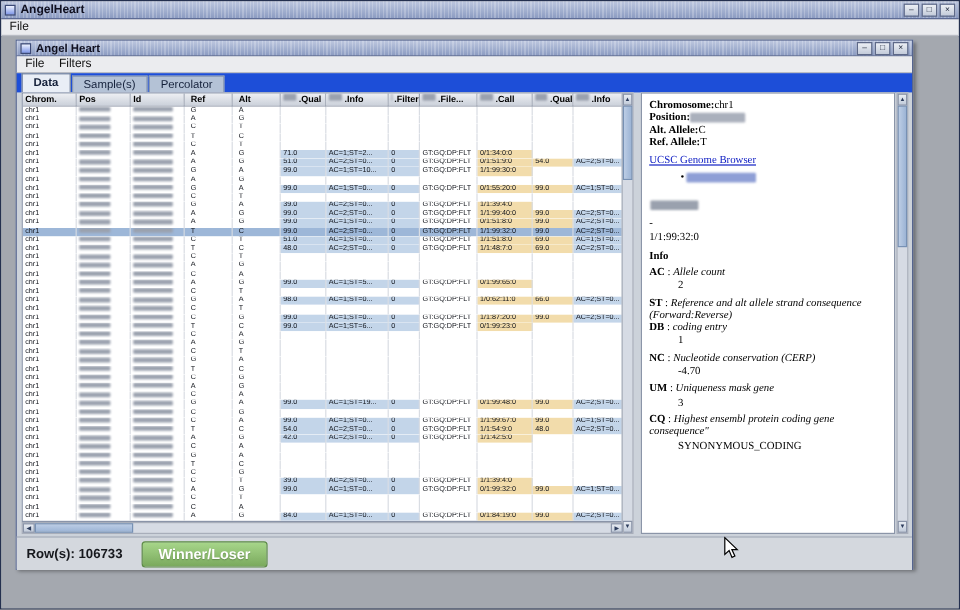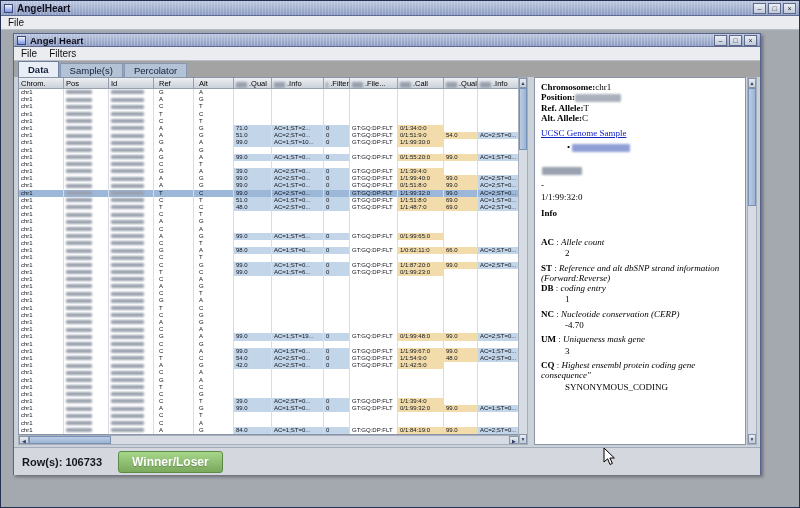--- a/index.html
+++ b/index.html
@@ -20,28 +20,28 @@
   .menu-item{cursor:default}
 
   #desktop{position:absolute;left:0;top:30px;right:0;bottom:0;background:#a4a8af}
 
   #frame{position:absolute;left:12px;top:2px;width:748px;height:442px;background:#ccd2da;border:1px solid #55658f;box-shadow:2px 2px 3px rgba(0,0,0,.35)}
   #frame .titlebar{height:13px}
   #frame .ttext{font-size:9.5px}
   #frame .menubar{position:absolute;left:0;top:13px;right:0;height:14px}
 
   
-  #tabs{position:absolute;left:0;top:27px;right:0;height:16px;display:flex;align-items:flex-end;padding-left:4px;gap:1px;background:#a3a3a3}
+  #tabs{position:absolute;left:0;top:27px;right:0;height:16px;display:flex;align-items:flex-end;padding-left:4px;gap:1px;background:#1d4ed8}
   .tab{height:14px;padding:0 9px;font-size:9.5px;line-height:14px;background:#b4c2d6;border:1px solid #8797b2;border-bottom:none;color:#14203a;cursor:default}
   .tab.active{height:16px;line-height:16px;background:#e9eef6;border-color:#70819d;font-weight:bold}
 
   
   #tablewrap{position:absolute;left:4px;top:43px;width:502px;height:358px;border:1px solid #8a94a8;background:#fff;overflow:hidden}
   #thead{display:flex;height:11px;overflow:hidden}
-  .th{flex:none;display:flex;align-items:flex-end;gap:2px;padding-left:2px;font-size:7.5px;font-weight:normal;color:#000;white-space:nowrap;overflow:hidden;
+  .th{flex:none;display:flex;align-items:flex-start;gap:2px;padding-left:2px;font-size:7.5px;font-weight:bold;color:#000;white-space:nowrap;overflow:hidden;
     background:linear-gradient(#edeff3,#cbd1da);border-right:1px solid #98a0ae;border-bottom:1px solid #98a0ae}
   #tbody{height:345px;overflow:hidden}
   .tr{display:flex;height:7.1875px;overflow:hidden}
   .td{flex:none;font-size:6px;line-height:7px;color:#10131a;white-space:nowrap;overflow:hidden;padding-left:2px;border-right:1px solid #d9dde3}
   .c0{width:45px}.c1{width:45px}.c2{width:45px}.c3{width:40px}.c4{width:40px}.c5{width:38px}.c6{width:52px}
   .c7{width:26px}.c8{width:48px}.c9{width:46px}.c10{width:34px}.c11{width:44px}
   .c3,.c4{padding-left:5px}
   .bgB{background:#c3d5e9}.bgT{background:#f2dcab}
   .tr.sel .td{background:#9db7d8}
 
@@ -59,21 +59,21 @@
   
   #details{position:absolute;left:520px;top:43px;width:212px;height:368px;background:#fff;border:1px solid #8b95a8;
     font-family:"Liberation Serif",serif;font-size:9px;line-height:10.3px;color:#000;padding:4px 6px;overflow:hidden}
   #details b{font-weight:bold}
   .link{color:#1322c4;text-decoration:underline;margin:5px 0 4px;cursor:pointer}
   .id-label{margin-bottom:4px}
   .bullet{padding-left:26px;margin-bottom:12px}
   .para{margin-bottom:5px;padding-left:1px}
   .dash{margin-bottom:2px}
   .geno{margin-bottom:5px}
-  .info-title{margin:0 0 19px}
+  .info-title{margin:0 0 3px}
   .idesc{font-style:italic}
   .ival{padding-left:24px;margin:1px 0 4px}
   .pos-chip{width:46px;height:8px;background:#aab0bc}
   .link-chip{width:58px;height:8px;background:#8f9fd6}
   .para-chip{width:40px;height:8px}
 
   
   #statusbar{position:absolute;left:0;top:413px;right:0;height:28px;background:#d4d8de;border-top:1px solid #a3abb8;display:flex;align-items:center;padding:0 8px}
   #rowcount{font-size:11px;font-weight:bold;color:#16181d}
   #action-btn{margin-left:16px;padding:3px 13px;font-size:12px;font-weight:bold;color:#fff;
@@ -858,31 +858,31 @@
         <div class="sbtn">◀</div>
         <div class="strack">
           <div class="sthumb" style="left:0;width:82px"></div>
         </div>
         <div class="sbtn">▶</div>
       </div>
 
       <div id="details">
         <div class="kv"><b>Chromosome:</b><span>chr1</span></div>
         <div class="kv"><b>Position:</b><span class="redact pos-chip"></span></div>
+        <div class="kv"><b>Alt. Allele:</b><span>C</span></div>
         <div class="kv"><b>Ref. Allele:</b><span>T</span></div>
-        <div class="kv"><b>Alt. Allele:</b><span>C</span></div>
-        <div class="link">UCSC Genome Sample</div>
+        <div class="link">UCSC Genome Browser</div>
         <div class="bullet"><span>•</span> <span class="redact link-chip"></span></div>
         <div class="para"><span class="redact para-chip"></span></div>
         <div class="dash">-</div>
         <div class="geno">1/1:99:32:0</div>
         <div class="info-title"><b>Info</b></div>
         <div>
             <div class="info-item"><b class="ikey">AC</b> : <span class="idesc">Allele count</span><div class="ival">2</div></div>
-            <div class="info-item"><b class="ikey">ST</b> : <span class="idesc">Reference and alt dbSNP strand information (Forward:Reverse)</span></div>
+            <div class="info-item"><b class="ikey">ST</b> : <span class="idesc">Reference and alt allele strand consequence (Forward:Reverse)</span></div>
             <div class="info-item"><b class="ikey">DB</b> : <span class="idesc">coding entry</span><div class="ival">1</div></div>
             <div class="info-item"><b class="ikey">NC</b> : <span class="idesc">Nucleotide conservation (CERP)</span><div class="ival">-4.70</div></div>
             <div class="info-item"><b class="ikey">UM</b> : <span class="idesc">Uniqueness mask gene</span><div class="ival">3</div></div>
             <div class="info-item"><b class="ikey">CQ</b> : <span class="idesc">Highest ensembl protein coding gene consequence"</span><div class="ival">SYNONYMOUS_CODING</div></div>
           </div>
       </div>
 
       <div class="sb" style="left:733px;top:43px;width:10px;height:368px">
         <div class="sbtn">▲</div>
         <div class="strack">

